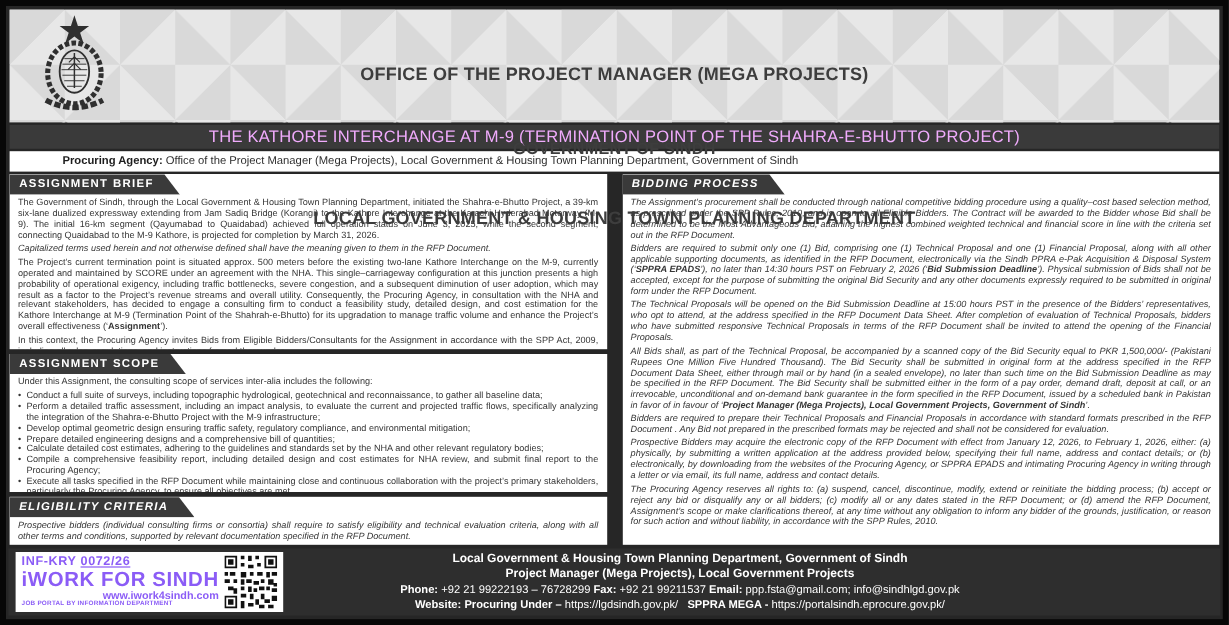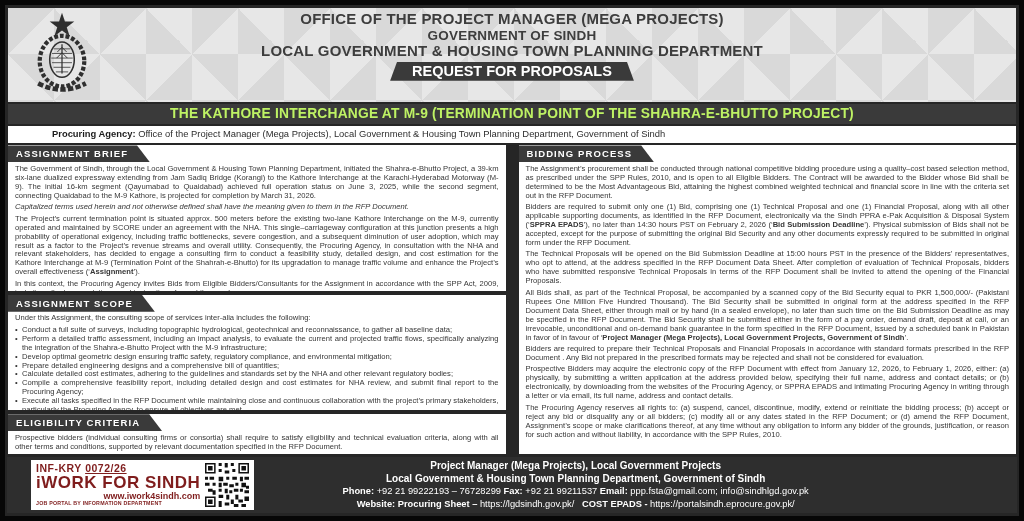--- a/index.html
+++ b/index.html
@@ -13,49 +13,49 @@
   .header{
     position:relative;flex:0 0 auto;height:94px;
     background-color:#d9d9d9;
     background-image:
       linear-gradient(45deg,#e7e7e7 25%,transparent 25%,transparent 75%,#e7e7e7 75%),
       linear-gradient(135deg,#e7e7e7 25%,transparent 25%,transparent 75%,#e7e7e7 75%);
     background-size:92px 92px;background-position:0 0,46px 46px;
     display:flex;flex-direction:column;align-items:center;padding-top:3px;box-sizing:border-box;
   }
   .emblem{position:absolute;left:10px;top:4px;width:88px;height:86px;}
-  .h-line{color:#3d3d3d;font-weight:bold;line-height:1.12;letter-spacing:.2px;}
+  .h-line{color:#3d3d3d;font-weight:bold;line-height:1.12;letter-spacing:.2px;margin-top:44px;}
   .h-line.l1,.h-line.l2{font-size:15px;}
   .h-line.l3{font-size:13.5px;}
   .banner{background:#3a3a3a;color:#fff;font-weight:bold;text-align:center;
     clip-path:polygon(7px 0,calc(100% - 7px) 0,100% 100%,0 100%);}
   .banner.rfp{margin-top:2px;font-size:14.5px;padding:1px 22px 2px;}
   .banner.sub{margin-top:1px;font-size:13px;padding:1px 18px 2px;}
-  .titlebar{flex:0 0 auto;background:#3a3a3a;color:#bef264;text-align:center;
-    font-size:13.8px;font-weight:bold;padding:2px 0 3px;letter-spacing:.2px;}
+  .titlebar{flex:0 0 auto;background:#3a3a3a;color:#f0abfc;text-align:center;
+    font-size:13.8px;font-weight:normal;padding:2px 0 3px;letter-spacing:.2px;}
   
   .meta{flex:0 0 auto;background:#fff;padding:2px 8px 3px;font-size:9.4px;line-height:1.32;color:#2e2e2e;}
   .meta b{color:#1d1d1d;padding-left:36px;}
   
   .columns{flex:1 1 auto;min-height:0;display:flex;gap:13px;}
   .col{flex:1;min-width:0;display:flex;flex-direction:column;gap:4px;min-height:0;}
   .panel{background:#fff;overflow:hidden;padding-bottom:3px;}
-  .panel.grow{flex:1 1 auto;}
+  .panel.grow{flex:1 1 auto;font-style:italic;}
   .tab{background:#3a3a3a;color:#fff;font-size:9.5px;font-weight:bold;letter-spacing:1.1px;
     padding:3px 22px 3px 8px;width:fit-content;margin:0 0 2px 0;
     clip-path:polygon(0 0,calc(100% - 13px) 0,100% 100%,0 100%);}
   .panel p{margin:2.5px 7px;font-size:7.6px;line-height:1.18;text-align:justify;color:#363636;}
   .panel p.italic{font-style:italic;}
   .bullets{margin:2px 7px;}
   .bullet{display:flex;font-size:7.6px;line-height:1.18;color:#363636;}
   .bullet .dot{flex:0 0 7px;}
   .bullet .bt{flex:1;text-align:justify;}
   
   .footer{flex:0 0 auto;height:56px;background:#2e2e2e;display:flex;align-items:center;margin:1px -1px 0;}
-  .stamp{background:#fff;color:#7f1d1d;margin-left:24px;padding:3px 5px;display:flex;align-items:center;gap:5px;flex:0 0 auto;}
+  .stamp{background:#fff;color:#8b5cf6;margin-left:6px;padding:3px 5px;display:flex;align-items:center;gap:5px;flex:0 0 auto;}
   .stamp-text{line-height:1.05;}
   .stamp-ref{font-size:10.5px;font-weight:bold;letter-spacing:.5px;}
   .stamp-ref u{text-decoration:underline;}
   .stamp-l1{font-size:17px;font-weight:bold;letter-spacing:.5px;}
   .stamp-l2{font-size:9px;font-weight:bold;text-align:right;}
   .stamp-l3{font-size:5.3px;font-weight:bold;letter-spacing:.2px;}
   .qr{width:44px;height:44px;flex:0 0 auto;}
   .contact{flex:1;text-align:center;color:#fff;padding-right:120px;}
   .contact .cl{font-size:9.3px;line-height:1.3;}
   .contact .cl.big{font-size:10px;font-weight:bold;line-height:1.25;}
@@ -73,21 +73,20 @@
       <ellipse cx="50" cy="64" rx="29" ry="33" fill="none" stroke="#2f2f2f" stroke-width="5.5" stroke-dasharray="5 2.5"></ellipse>
       <ellipse cx="50" cy="62" rx="16" ry="23" fill="none" stroke="#2f2f2f" stroke-width="2"></ellipse>
       <path d="M39 48h22M37 54h26M36 60h28M37 66h26M39 72h22M42 78h16" stroke="#2f2f2f" stroke-width="1"></path>
       <path d="M50 42v38" stroke="#2f2f2f" stroke-width="1.6"></path>
       <path d="M44 52l6-6 6 6M43 60l7-7 7 7" fill="none" stroke="#2f2f2f" stroke-width="1.2"></path>
       <path d="M19 93 Q50 109 81 93" fill="none" stroke="#2f2f2f" stroke-width="6" stroke-dasharray="7 3"></path>
     </svg>
     <div class="h-line l1">OFFICE OF THE PROJECT MANAGER (MEGA PROJECTS)</div>
     <div class="h-line l3">GOVERNMENT OF SINDH</div>
     <div class="h-line l2">LOCAL GOVERNMENT &amp; HOUSING TOWN PLANNING DEPARTMENT</div>
-    <div class="banner rfp">REQUEST FOR PROPOSALS</div>
   </div>
   <div class="titlebar">THE KATHORE INTERCHANGE AT M-9 (TERMINATION POINT OF THE SHAHRA-E-BHUTTO PROJECT)</div>
 
   <div class="meta">
     <div><b>Procuring Agency:</b><span> Office of the Project Manager (Mega Projects), Local Government &amp; Housing Town Planning Department, Government of Sindh</span></div>
   </div>
 
   <div class="columns">
 
     <div class="col">
@@ -166,19 +165,19 @@
       </div>
       <svg class="qr" viewBox="0 0 29 29" aria-hidden="true">
         <rect width="29" height="29" fill="#fff"></rect>
         <path fill="#111" d="M0 0h7v7H0zM22 0h7v7h-7zM0 22h7v7H0z"></path>
         <path fill="#fff" d="M1 1h5v5H1zM23 1h5v5h-5zM1 23h5v5H1z"></path>
         <path fill="#111" d="M2 2h3v3H2zM24 2h3v3h-3zM2 24h3v3H2z"></path>
         <path fill="#111" d="M9 0h2v2H9zM13 0h2v3h-2zM17 0h2v2h-2zM9 4h2v2H9zM13 5h3v2h-3zM18 4h2v2h-2zM0 9h2v2H0zM3 9h3v2H3zM5 13h2v2H5zM0 13h3v2H0zM2 17h3v2H2zM5 18h2v3H5zM9 9h3v3H9zM14 9h2v2h-2zM18 9h3v2h-3zM23 9h2v3h-2zM26 9h3v2h-3zM9 13h2v3H9zM12 13h3v2h-3zM16 14h3v2h-3zM20 13h2v2h-2zM24 13h3v3h-3zM27 15h2v2h-2zM9 17h2v2H9zM13 17h2v3h-2zM16 18h2v2h-2zM19 17h3v2h-3zM23 17h2v2h-2zM26 18h3v2h-3zM9 21h3v2H9zM14 21h2v3h-2zM9 25h2v4H9zM13 26h3v2h-3zM17 24h2v3h-2zM20 21h2v3h-2zM22 24h3v2h-3zM26 22h3v3h-3zM24 27h3v2h-3zM19 27h3v2h-3z"></path>
       </svg>
     </div>
     <div class="contact">
+      <div class="cl big">Local Government &amp; Housing Town Planning Department, Government of Sindh</div>
       <div class="cl big">Project Manager (Mega Projects), Local Government Projects</div>
-      <div class="cl big">Local Government &amp; Housing Town Planning Department, Government of Sindh</div>
       <div class="cl"><b>Phone:</b><span> +92 21 99222193 – 76728299 </span><b>Fax:</b><span> +92 21 99211537 </span><b>Email:</b><a> ppp.fsta@gmail.com</a><span>; </span><a>info@sindhlgd.gov.pk</a></div>
-      <div class="cl"><b>Website:</b><b> Procuring Sheet – </b><a>https://lgdsindh.gov.pk/</a><span>&nbsp;&nbsp;&nbsp;</span><b>COST EPADS - </b><a>https://portalsindh.eprocure.gov.pk/</a></div>
+      <div class="cl"><b>Website:</b><b> Procuring Under – </b><a>https://lgdsindh.gov.pk/</a><span>&nbsp;&nbsp;&nbsp;</span><b>SPPRA MEGA - </b><a>https://portalsindh.eprocure.gov.pk/</a></div>
     </div>
   </div>
 </div>
 
 </body></html>

